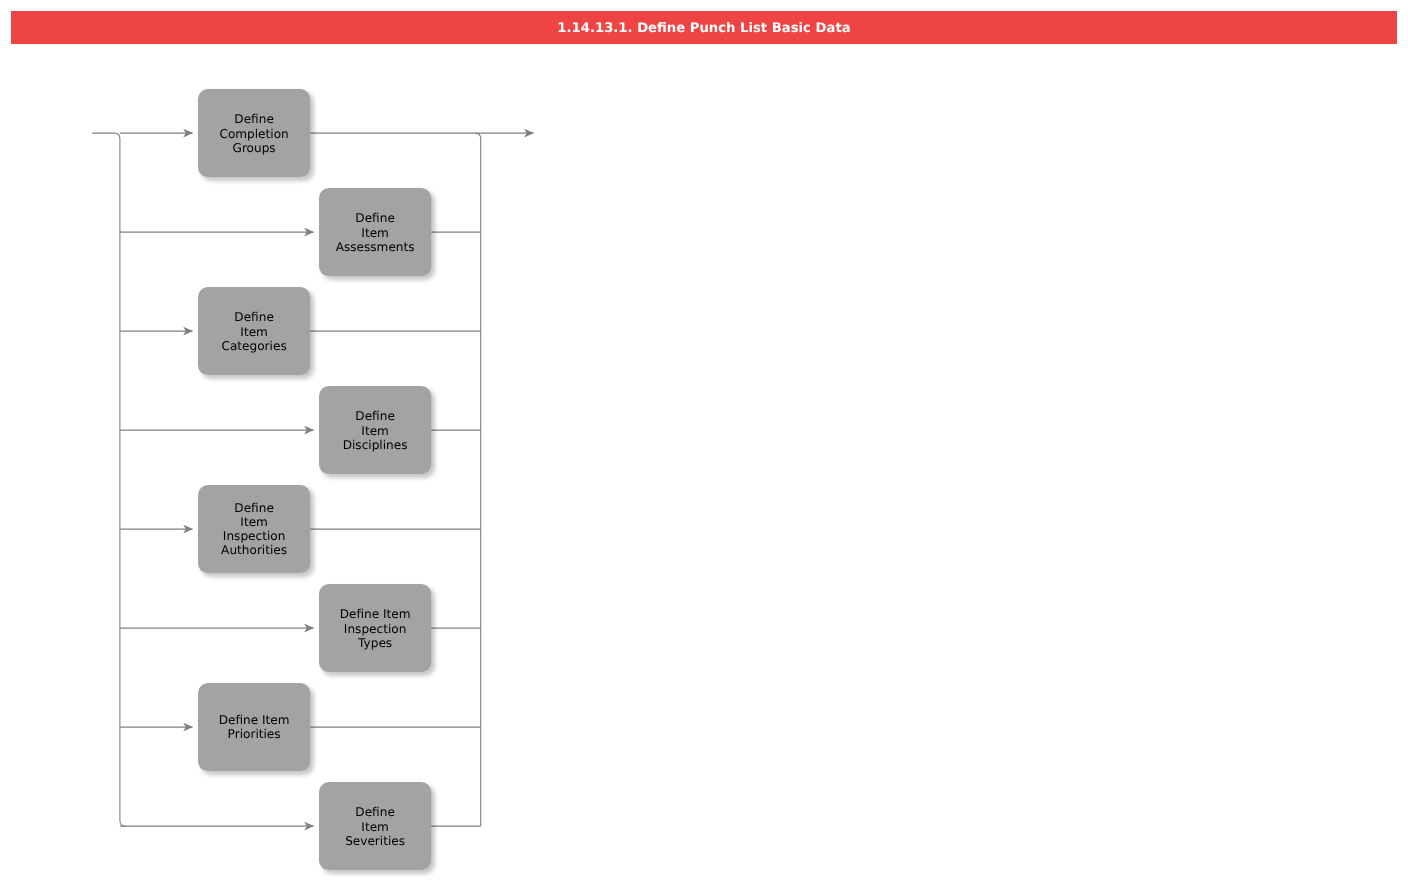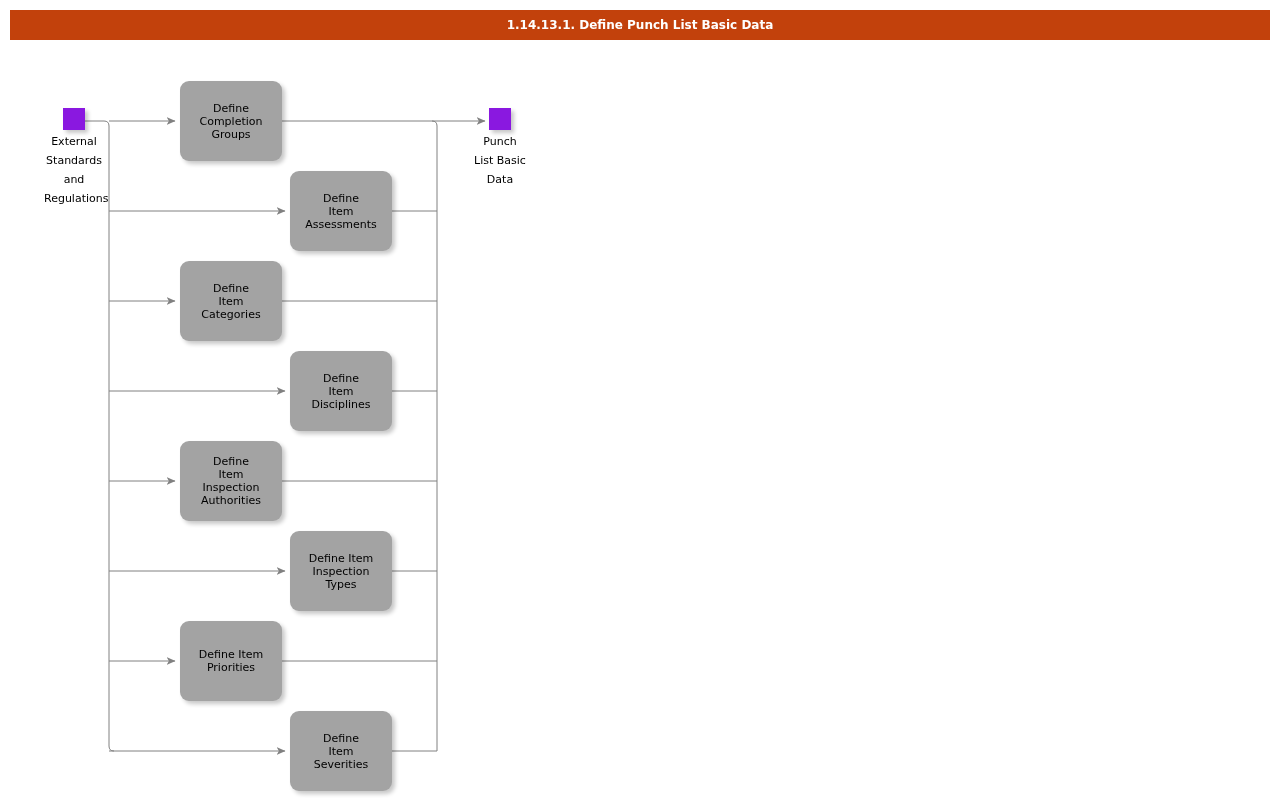--- a/index.html
+++ b/index.html
@@ -16,21 +16,21 @@
     color: #000000;
   }
 
   
   #title-bar {
     position: absolute;
     left: 10px;
     top: 10px;
     width: 1260px;
     height: 30px;
-    background: #c2410c;
+    background: #ef4444;
     display: flex;
     align-items: center;
     justify-content: center;
     box-sizing: border-box;
   }
   #title-bar .title-text {
     color: #ffffff;
     font-size: 12px;
     font-weight: bold;
     font-family: "DejaVu Sans", sans-serif;
@@ -136,34 +136,21 @@
       <path d="M392,391 L437,391"></path>
       <path d="M282,481 L437,481"></path>
       <path d="M392,571 L437,571"></path>
       <path d="M282,661 L437,661"></path>
       <path d="M392,751 L437,751"></path>
 
       <path d="M437,121 L485,121" marker-end="url(#arrowhead)"></path>
     </g>
   </svg>
 
-  <div class="terminal" style="left:44px; top:108px;">
-    <span class="swatch"></span>
-    <span class="label">External
-Standards
-and
-Regulations</span>
-  </div>
 
-  <div class="terminal" style="left:470px; top:108px;">
-    <span class="swatch"></span>
-    <span class="label">Punch
-List Basic
-Data</span>
-  </div>
 
   <div class="activity" style="left:180px; top:81px; width:102px; height:80px;">
     <span class="label">Define
 Completion
 Groups</span>
   </div>
 
   <div class="activity" style="left:290px; top:171px; width:102px; height:80px;">
     <span class="label">Define
 Item

